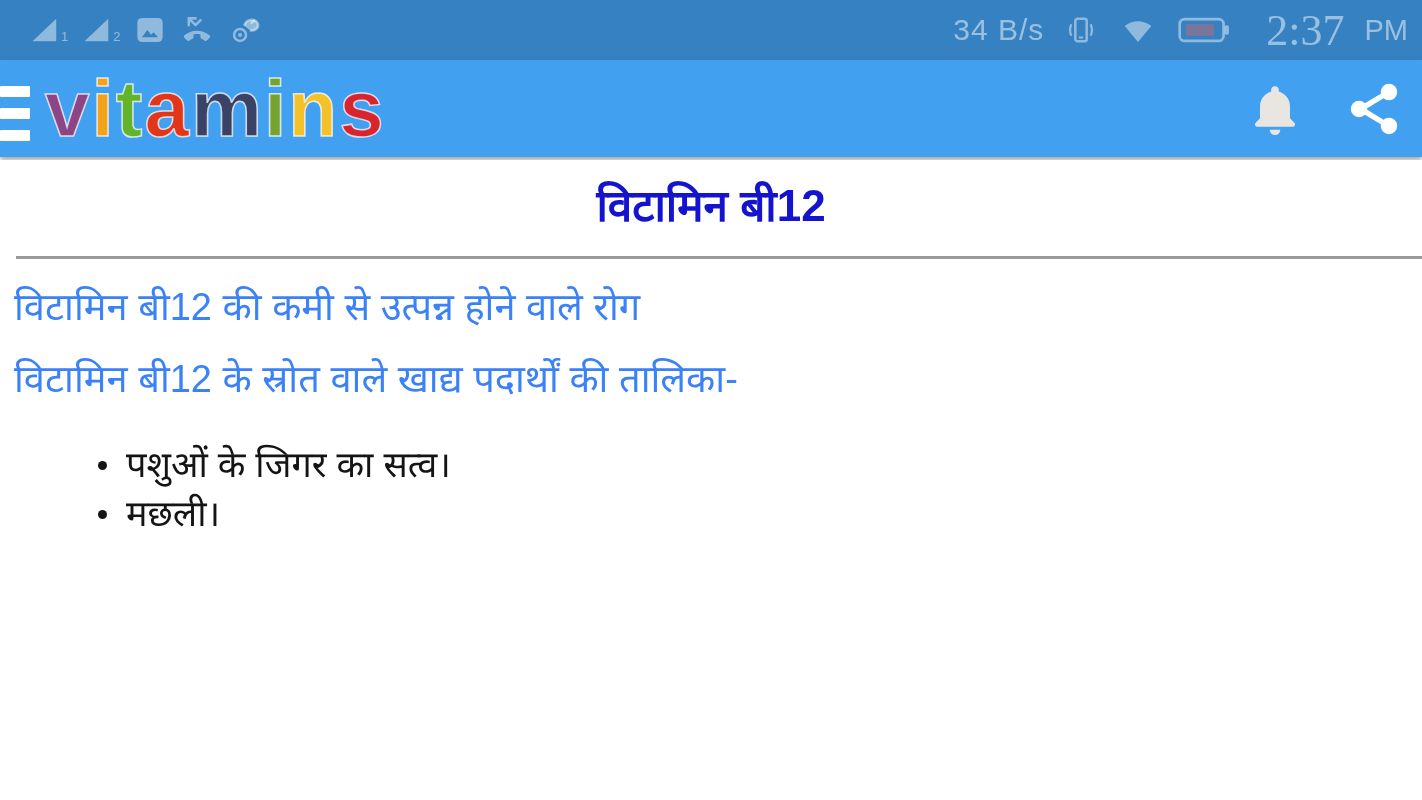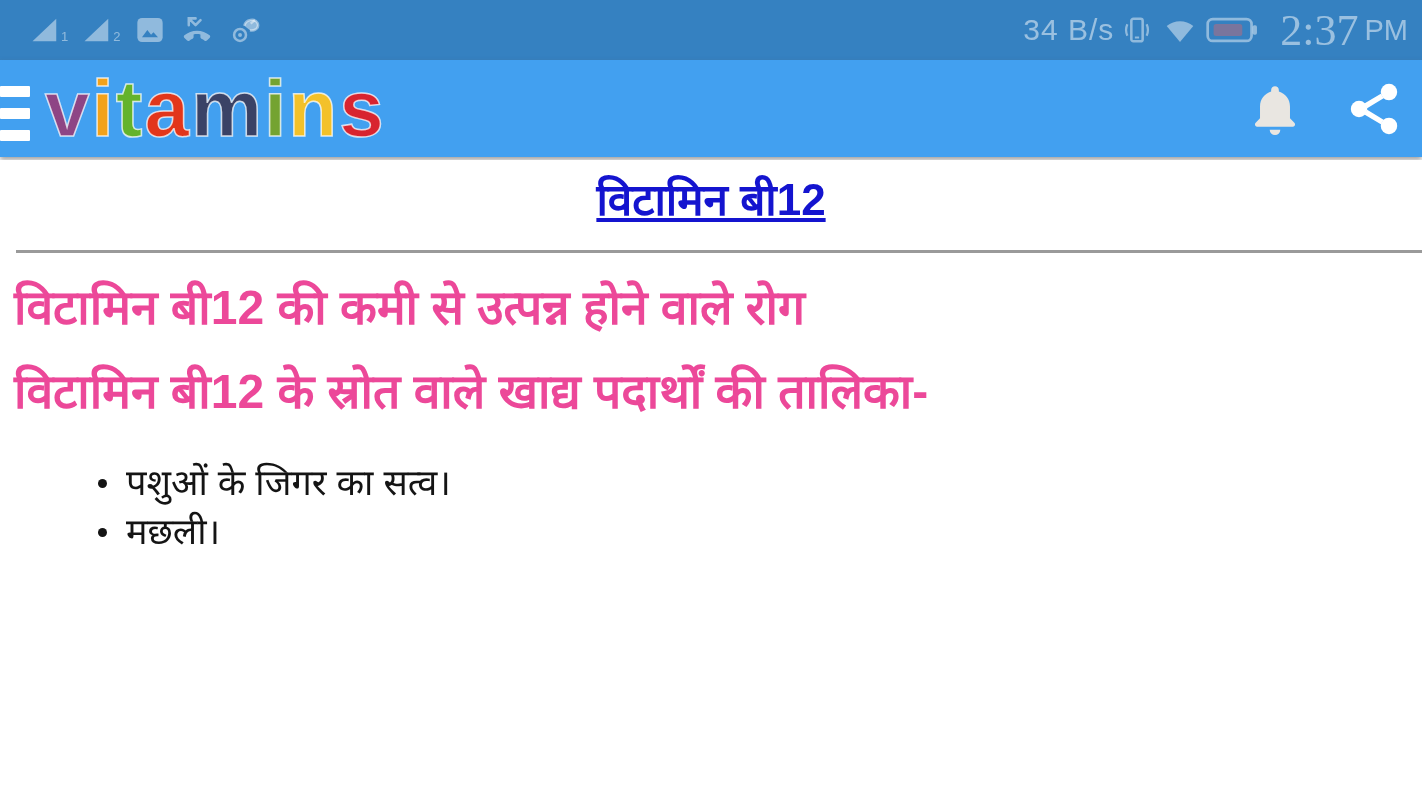--- a/index.html
+++ b/index.html
@@ -8,21 +8,21 @@
     background:#ffffff;font-family:"Liberation Sans","DejaVu Sans",sans-serif;
   }
 
   
   .status-bar{
     position:absolute;top:0;left:0;width:100%;height:60px;
     background:#3581c1;display:flex;align-items:center;
     color:rgba(255,255,255,0.45);
   }
   .sb-left{display:flex;align-items:center;gap:14px;padding-left:30px;}
-  .sb-right{margin-left:auto;display:flex;align-items:center;gap:6px;padding-right:14px;}
+  .sb-right{margin-left:auto;display:flex;align-items:center;gap:20px;padding-right:14px;}
   .sb-icon{display:flex;align-items:flex-end;}
   .sb-speed{font-size:30px;letter-spacing:1px;color:rgba(255,255,255,0.5);}
   .sb-time{font-size:44px;color:rgba(255,255,255,0.5);margin-left:14px;font-family:Liberation Serif, serif;}
   .sb-ampm{font-size:29px;color:rgba(255,255,255,0.5);}
   .tri-digit{font-size:13px;margin-left:1px;margin-bottom:1px;color:rgba(255,255,255,0.45);}
 
   
   .app-bar{
     position:absolute;top:60px;left:0;width:100%;height:97px;
     background:#42a0f0;display:flex;align-items:center;
@@ -36,26 +36,26 @@
     font-size:80px;font-weight:bold;letter-spacing:2px;line-height:1;
     -webkit-text-stroke:1.5px rgba(255,255,255,0.75);
   }
   .logo span{display:inline-block;}
   .bell{position:absolute;right:118px;top:20px;width:58px;height:58px;}
   .share{position:absolute;right:18px;top:20px;width:60px;height:58px;}
 
   
   .content{position:absolute;top:160px;left:0;width:100%;background:#fff;}
   .page-title{
-    margin:8px 0 0 0;text-align:center;
-    font-size:44px;font-weight:bold;color:#1414cf;text-decoration:underline;
+    margin:14px 0 0 0;text-align:center;
+    font-size:44px;font-weight:bold;color:#1414cf;
   }
   .rule{border:none;border-top:3px solid #9a9a9a;margin:22px 0 0 16px;}
   .sec-heading{
-    margin:26px 18px 0 14px;font-size:48px;font-weight:bold;color:#ec4899;line-height:1.2;
+    margin:26px 18px 0 14px;font-size:38px;font-weight:normal;color:#3b82f6;line-height:1.2;
   }
   ul.blist{list-style:none;margin:24px 0 0 0;padding:0 0 0 96px;}
   ul.blist li{
     position:relative;padding-left:30px;font-size:36px;color:#141414;line-height:49px;
   }
   ul.blist li::before{
     content:"";position:absolute;left:2px;top:21px;width:9px;height:9px;border-radius:50%;background:#141414;
   }
   .sec2-heading{}
   ul.blist2{margin-top:38px;}

